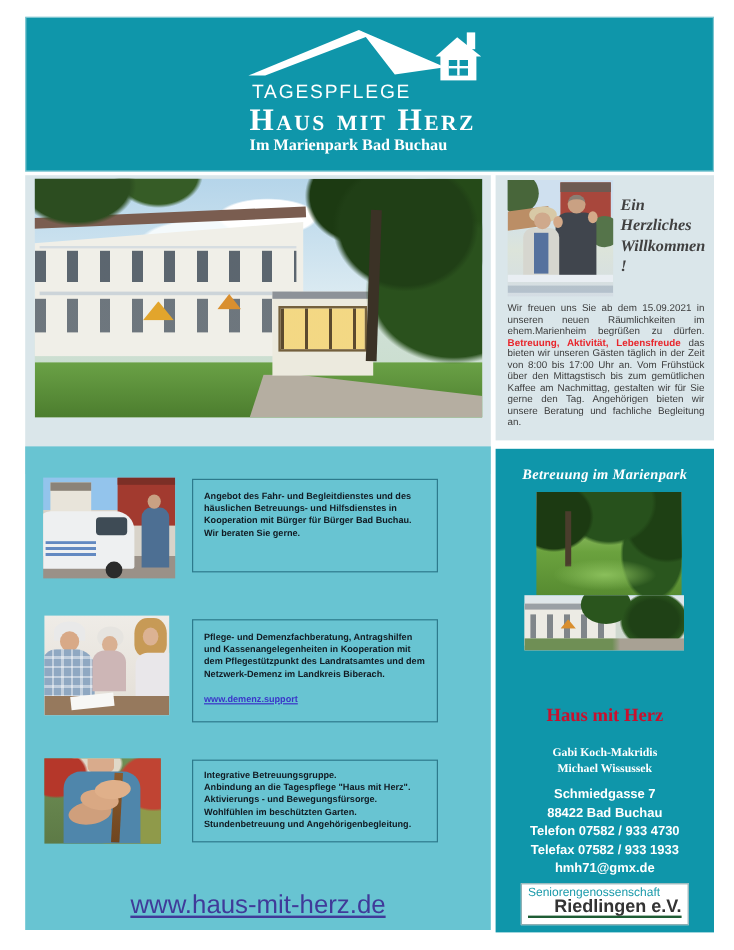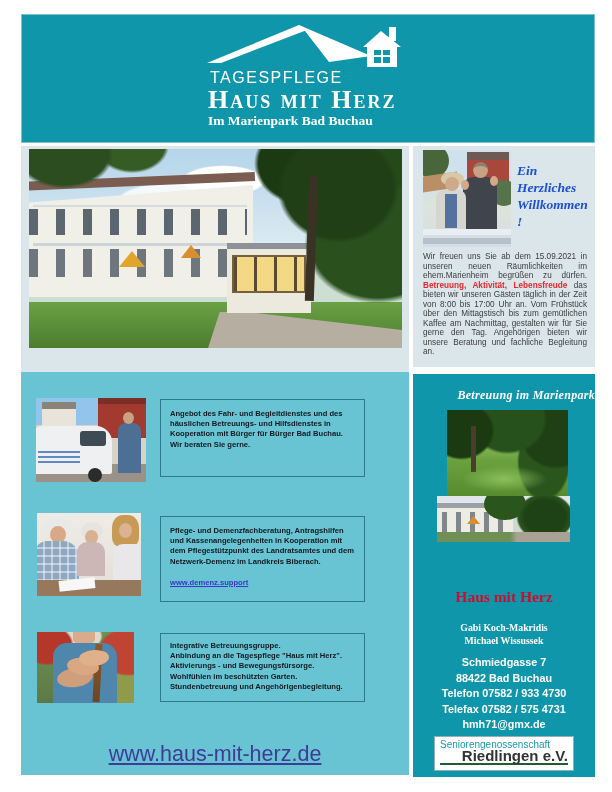--- a/index.html
+++ b/index.html
@@ -73,21 +73,21 @@
   .cp-man-body{position:absolute;left:40px;top:27px;width:34px;height:54px;background:#40454d;border-radius:10px 10px 0 0;}
   .cp-wom-hair{position:absolute;left:18px;top:22px;width:23px;height:14px;border-radius:50%;background:#d8c9a6;}
   .cp-wom-head{position:absolute;left:22px;top:27px;width:14px;height:14px;border-radius:50%;background:#cfa98c;}
   .cp-wom-body{position:absolute;left:13px;top:40px;width:30px;height:42px;background:#d6d6cf;border-radius:8px 8px 0 0;}
   .cp-wom-shirt{position:absolute;left:22px;top:44px;width:12px;height:34px;background:#55719e;}
   .cp-hand1{position:absolute;left:38px;top:30px;width:8px;height:10px;border-radius:50%;background:#d4a988;}
   .cp-hand2{position:absolute;left:67px;top:26px;width:8px;height:10px;border-radius:50%;background:#d4a988;}
   .cp-rail{position:absolute;left:0;bottom:12px;width:100%;height:6px;background:#e9eef3;
       box-shadow:0 9px 0 rgba(120,140,160,.35);}
   .welcome-script{left:104px;top:16px;font-family:"Liberation Serif",serif;font-style:italic;font-weight:700;
-      font-size:13.5px;line-height:17px;color:#1d4ed8;}
+      font-size:13.5px;line-height:17px;color:#404040;}
   .welcome-text{left:10px;top:106px;width:164px;margin:0;font-size:8.2px;line-height:9.55px;
       color:#3c3c3c;text-align:justify;text-align-last:justify;}
   .welcome-hl{color:#e8262c;font-weight:700;}
 
   
   .services-panel{left:21px;top:372px;width:388px;height:403px;background:#68c4d2;}
   .svc-box{position:absolute;left:139px;width:205px;border:1px solid #2d7a8c;box-sizing:border-box;
       padding:9px 9px;font-size:7.6px;font-weight:700;line-height:10.2px;color:#111a22;}
   .svc-link{display:inline-block;margin-top:11px;color:#3a35c9;text-decoration:underline;}
   .svc-photo{position:absolute;overflow:hidden;}
@@ -129,21 +129,21 @@
   .hp-cane{position:absolute;left:57px;top:12px;width:7px;height:58px;background:linear-gradient(#8a5a2e,#6f451f);transform:rotate(3deg);}
   .hp-hand1{position:absolute;left:20px;top:36px;width:36px;height:19px;border-radius:50%;background:#cf9f7c;transform:rotate(-8deg);}
   .hp-hand2{position:absolute;left:30px;top:26px;width:32px;height:17px;border-radius:50%;background:#d9a883;transform:rotate(6deg);}
   .hp-hand3{position:absolute;left:42px;top:18px;width:30px;height:16px;border-radius:50%;background:#e0b08a;transform:rotate(-4deg);}
   .website{left:0;bottom:8px;width:100%;text-align:center;font-size:21.5px;color:#403a99;text-decoration:underline;}
 
   
   .sidebar{left:413px;top:374px;width:182px;height:403px;background:#0f96aa;color:#fff;}
   .sb-head{position:absolute;width:100%;text-align:center;font-family:"Liberation Serif",serif;
       font-weight:700;font-style:italic;font-size:12px;letter-spacing:.3px;}
-  .sb-head-top{top:14px;text-align:right;}
+  .sb-head-top{top:14px;}
   .sb-head-bottom{top:172px;}
   .park-photo{left:34px;top:36px;width:121px;height:86px;overflow:hidden;
       background:
         radial-gradient(52px 46px at 12% 24%, #1c3a12 0 58%, transparent 64%),
         radial-gradient(62px 56px at 50% 10%, #27511c 0 58%, transparent 64%),
         radial-gradient(56px 52px at 90% 30%, #1e4014 0 58%, transparent 64%),
         radial-gradient(42px 62px at 80% 60%, #2a561e 0 58%, transparent 64%),
         linear-gradient(#cfe3d8 0 8%, #93c068 32%, #6ba23e 58%, #578b31);}
   .pk-trunk{position:absolute;left:24px;top:16px;width:5px;height:46px;background:#4a3d2c;}
   .pk-lawn{position:absolute;left:14px;bottom:4px;width:86px;height:26px;
@@ -310,21 +310,21 @@
 
     <div class="sb-names">
       <div>Gabi Koch-Makridis</div>
       <div>Michael Wissussek</div>
     </div>
 
     <div class="sb-address">
       <div>Schmiedgasse 7</div>
       <div>88422 Bad Buchau</div>
       <div>Telefon 07582 / 933 4730</div>
-      <div>Telefax 07582 / 575 4731</div>
+      <div>Telefax 07582 / 933 1933</div>
       <div>hmh71@gmx.de</div>
     </div>
 
     <div class="badge">
       <div class="badge-l1">Seniorengenossenschaft</div>
       <div class="badge-l2">Riedlingen e.V.</div>
       <div class="badge-rule"></div>
     </div>
   </div>
 

